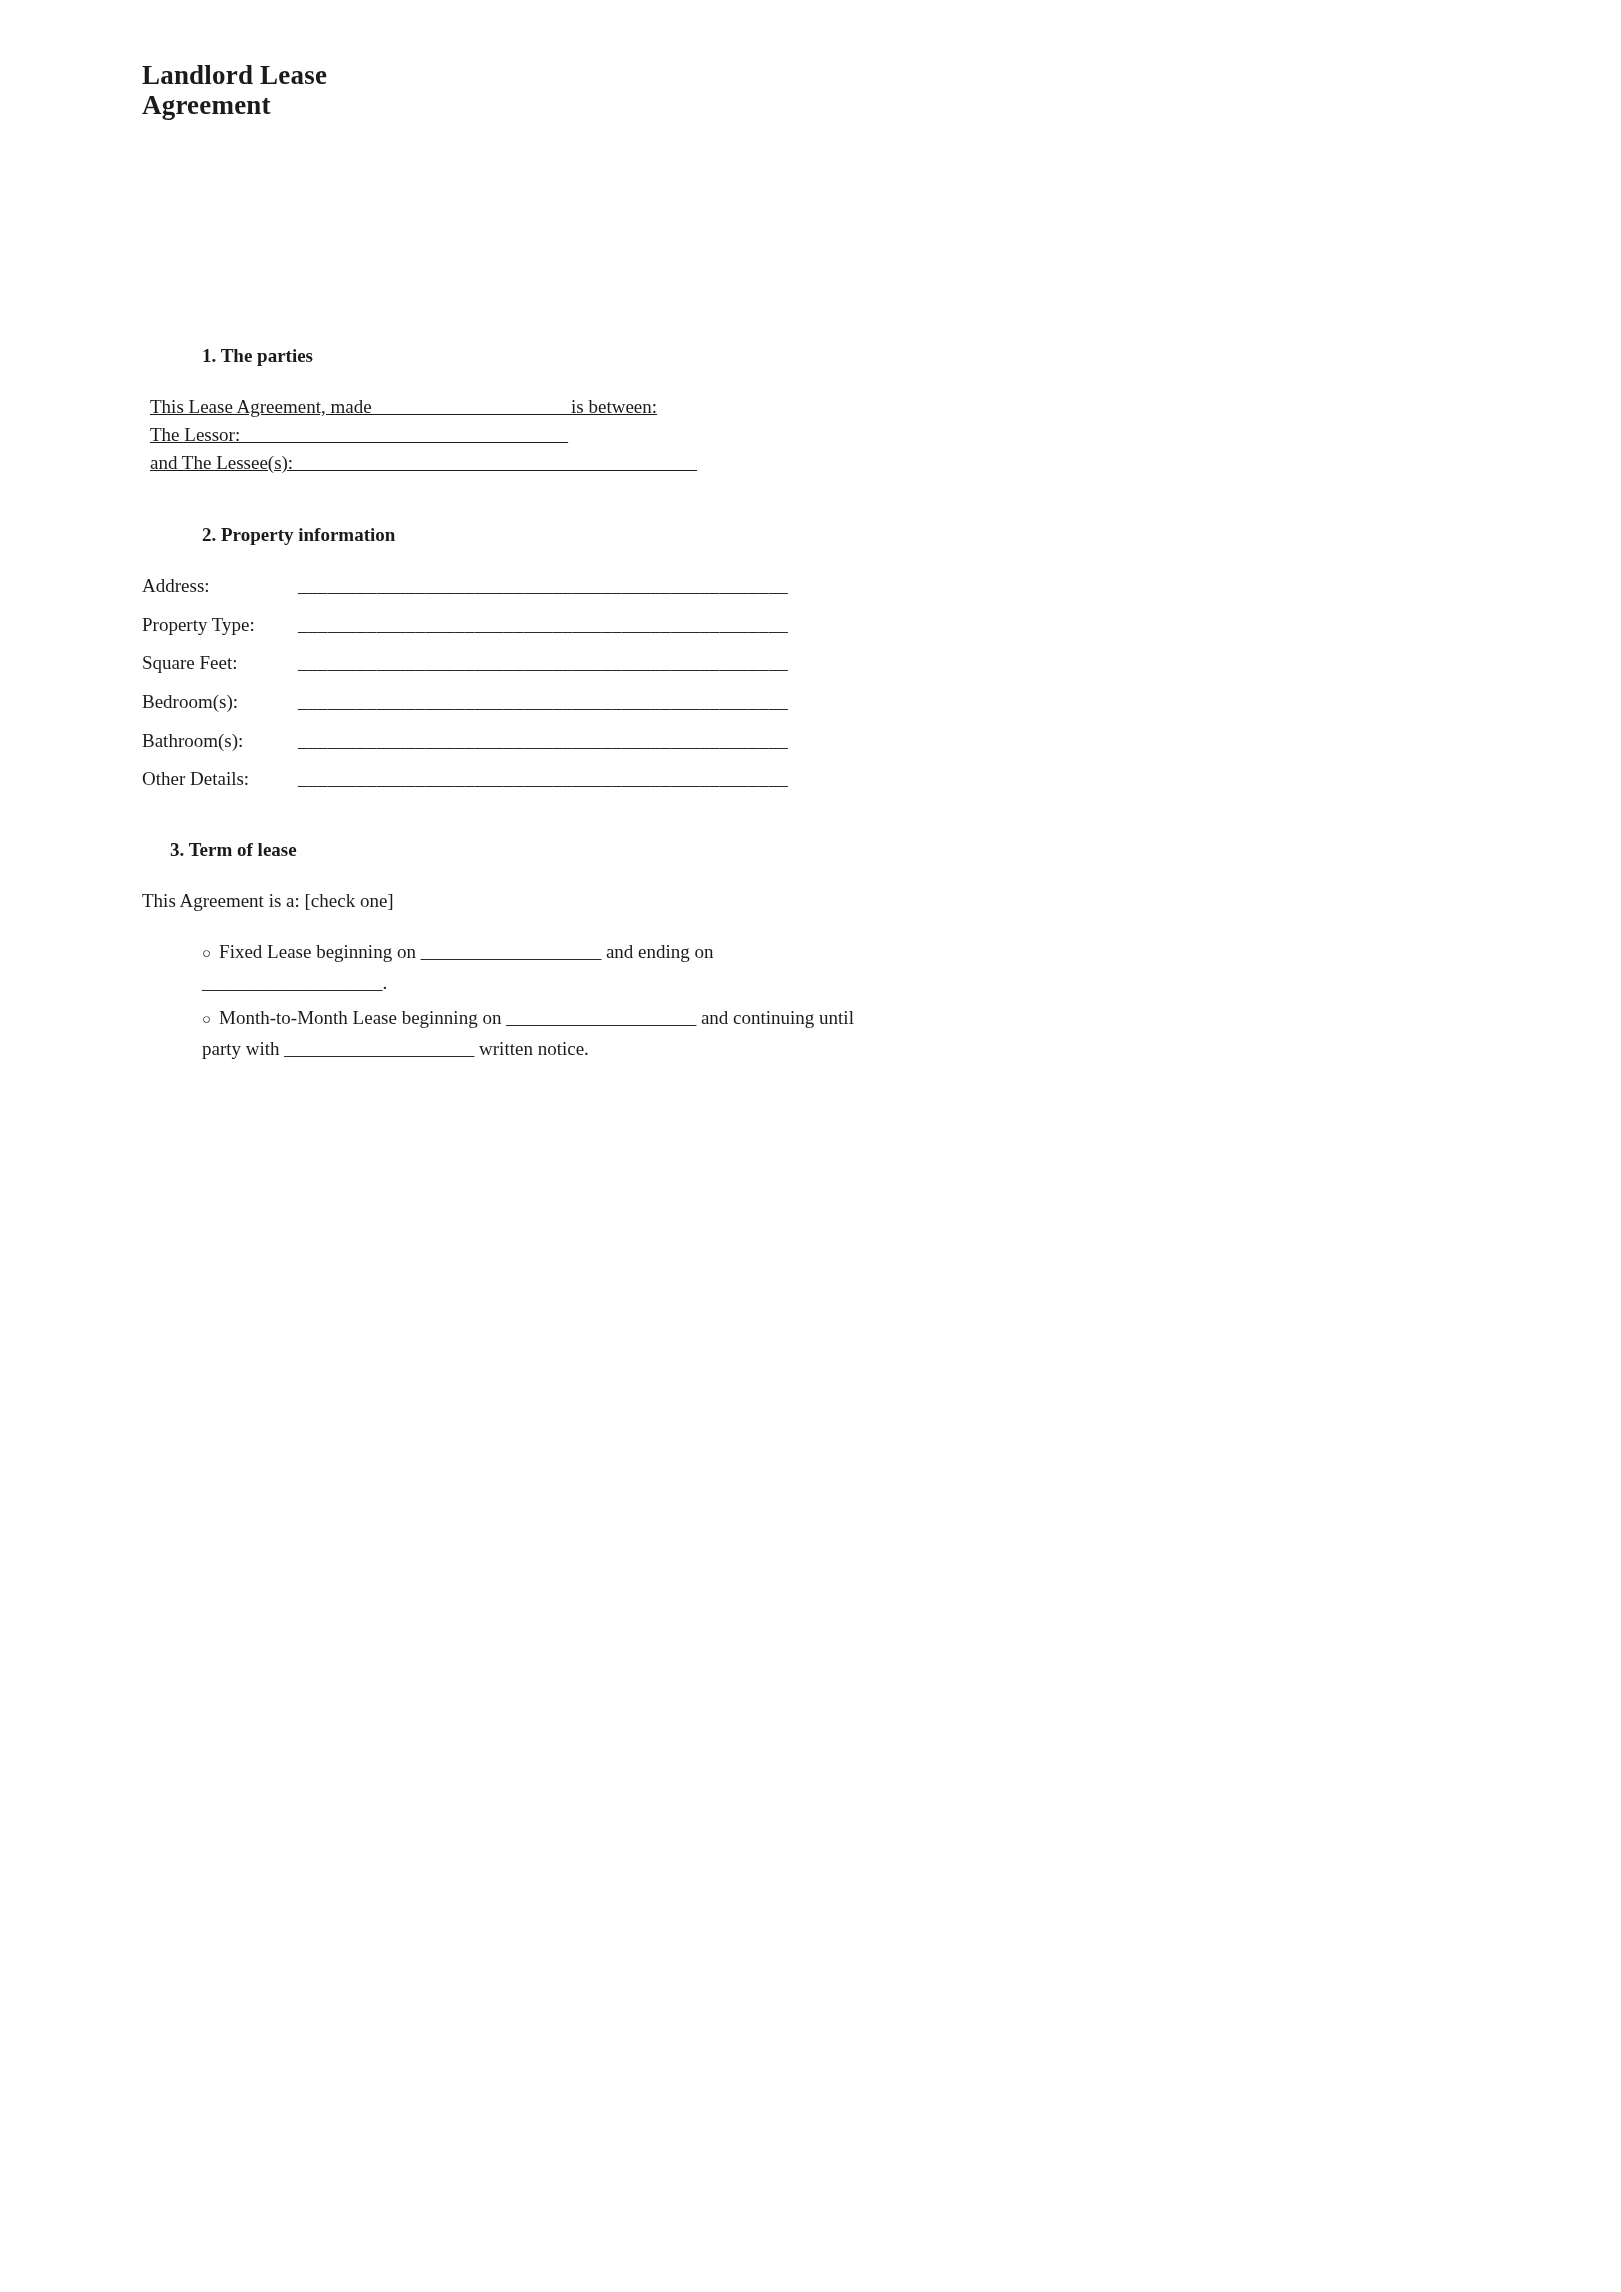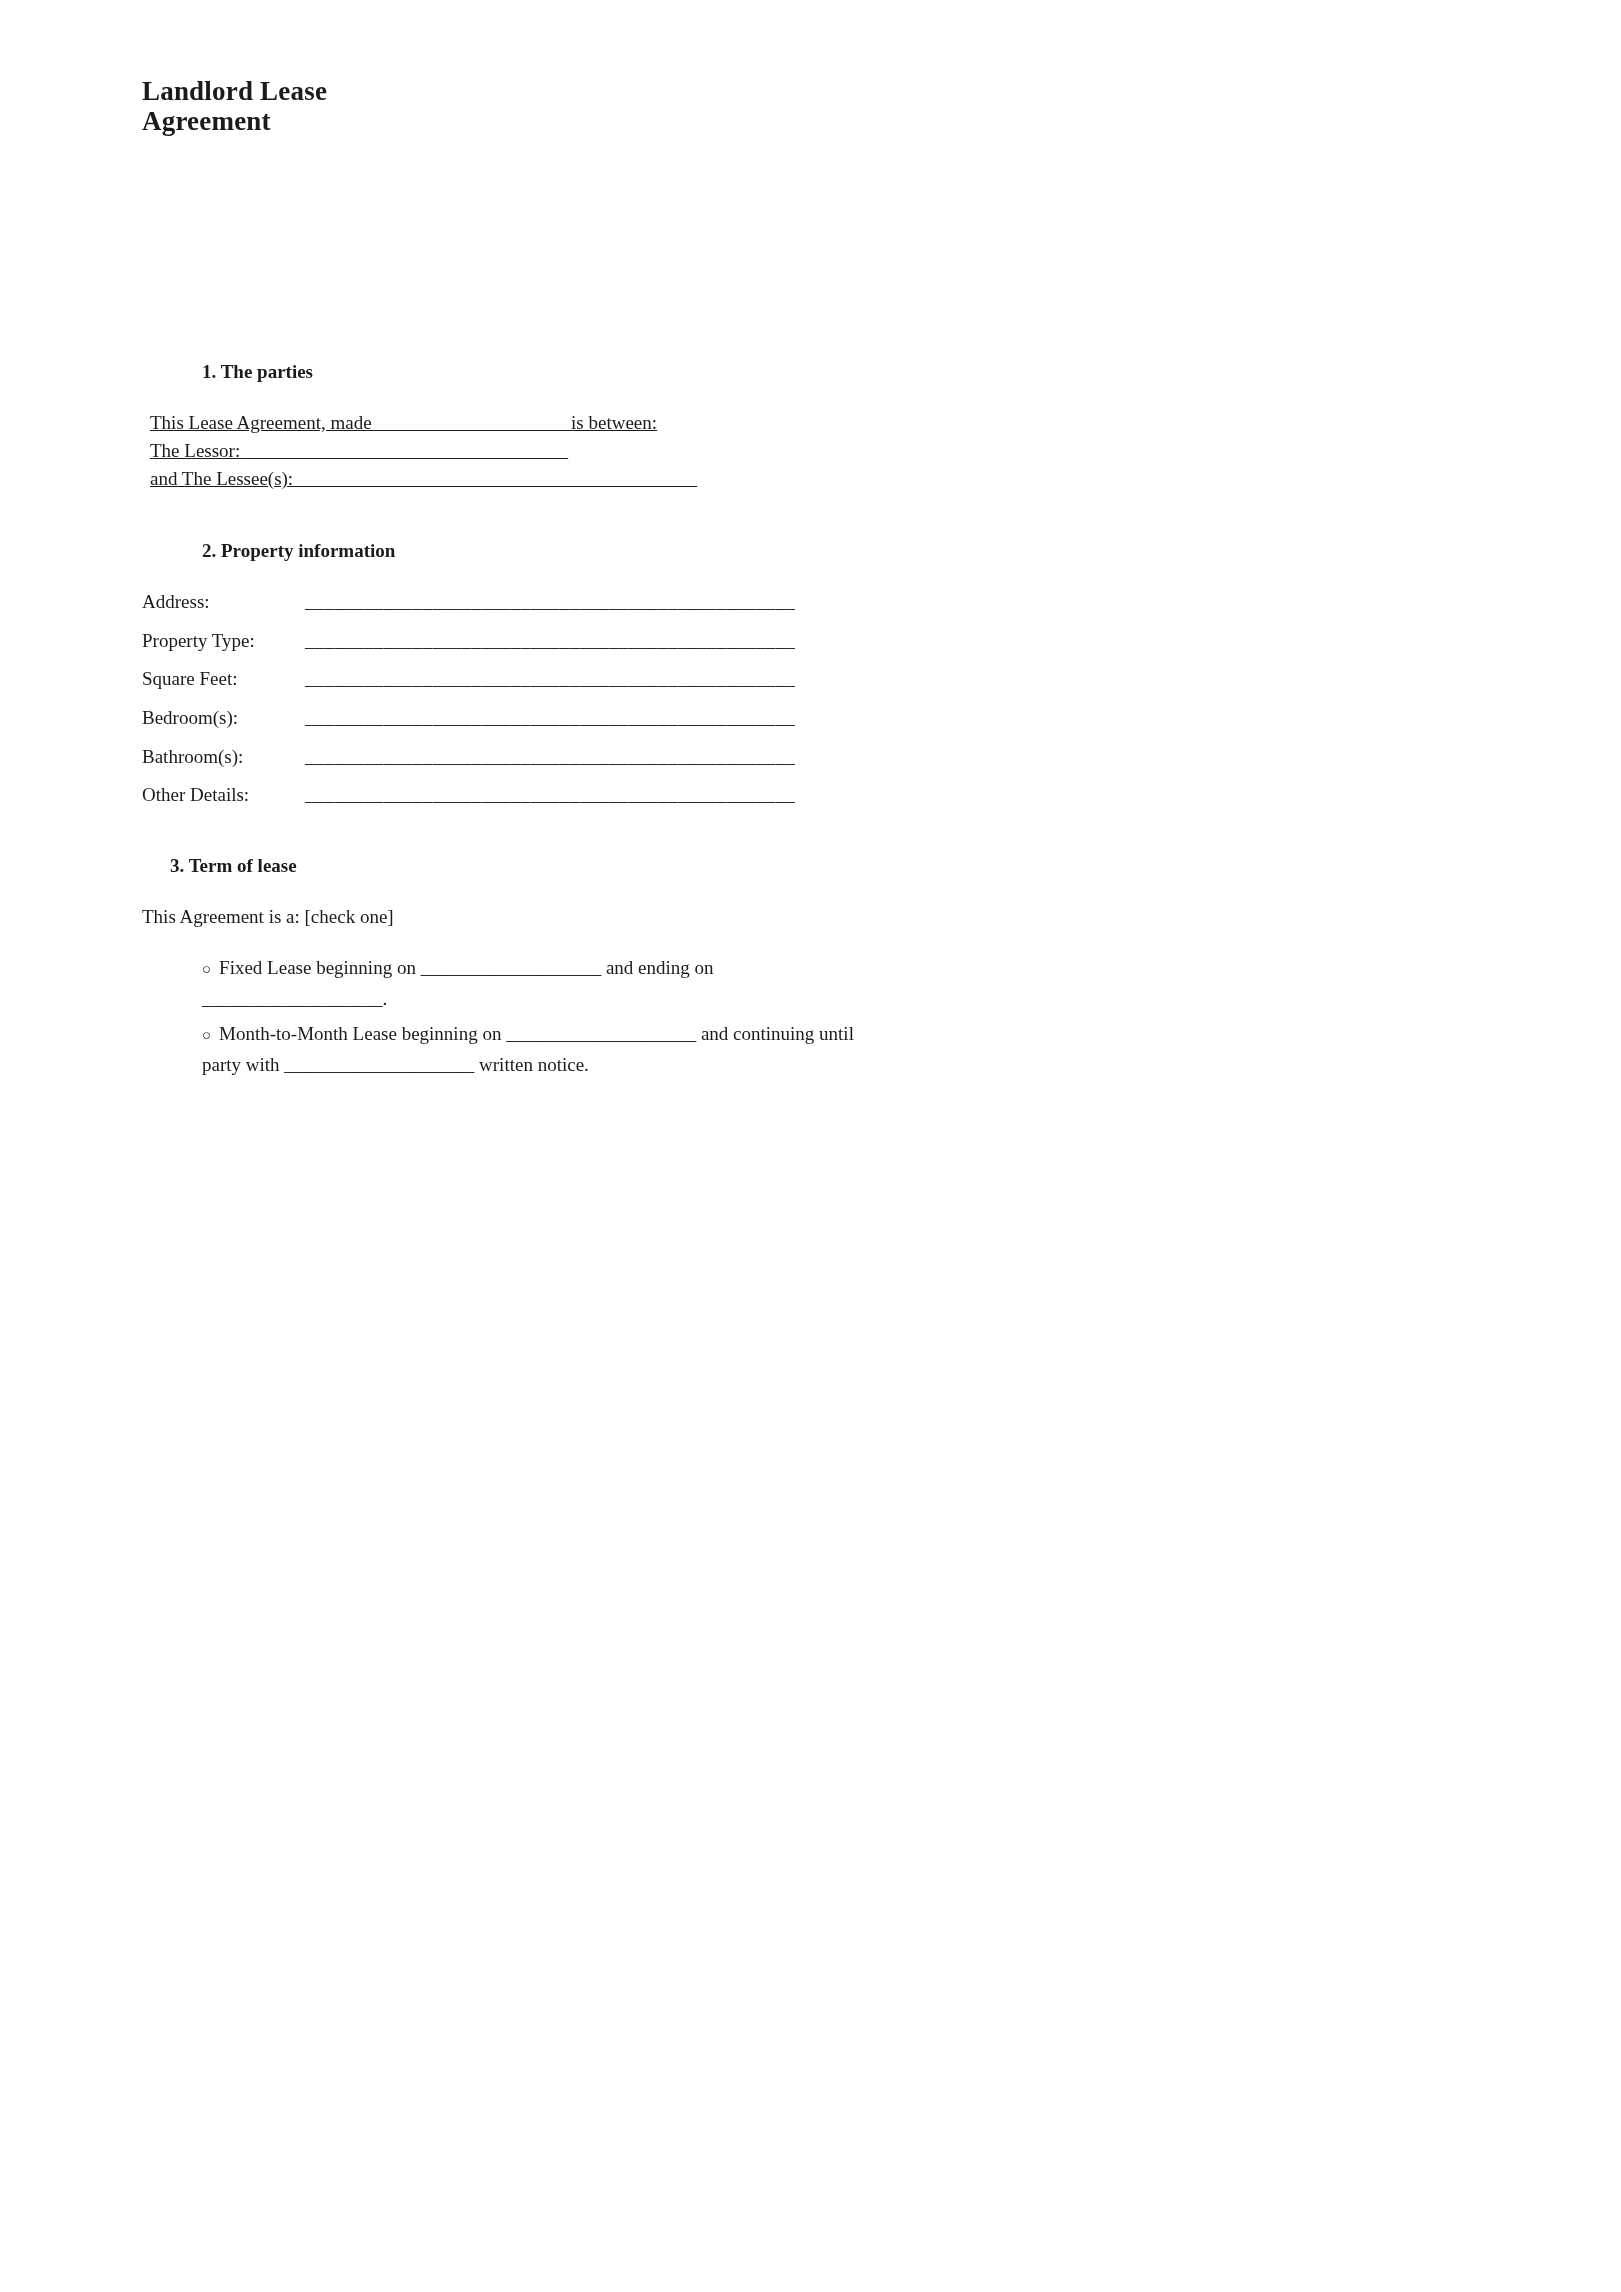--- a/index.html
+++ b/index.html
@@ -11,21 +11,21 @@
     width: 1622px;
     height: 2293px;
     font-family: "Liberation Serif", serif;
     color: #1b1b1b;
     overflow: hidden;
   }
   .page {
     box-sizing: border-box;
     width: 1622px;
     height: 2293px;
-    padding: 76px 54px 0 142px;
+    padding: 60px 54px 0 142px;
     background: #ffffff;
   }
   .doc-title {
     margin: 0;
     font-size: 27px;
     font-weight: bold;
     line-height: 30px;
     letter-spacing: 0.2px;
   }
   .title-line { display: block; }
@@ -50,21 +50,20 @@
     white-space: nowrap;
   }
 
   .prop-table { margin-top: 24px; }
   .prop-row {
     display: flex;
     align-items: baseline;
     font-size: 19px;
     line-height: 28px;
     margin-bottom: 10.7px;
-    gap: 7px;
   }
   .prop-label {
     flex: none;
     width: 156px;
   }
   .prop-blank {
     white-space: nowrap;
     letter-spacing: 0.3px;
   }
 

